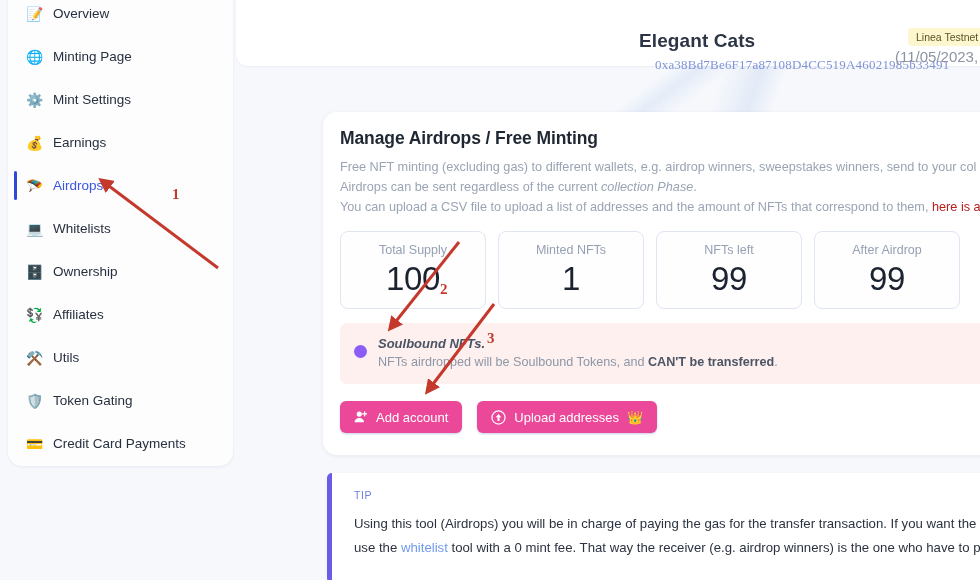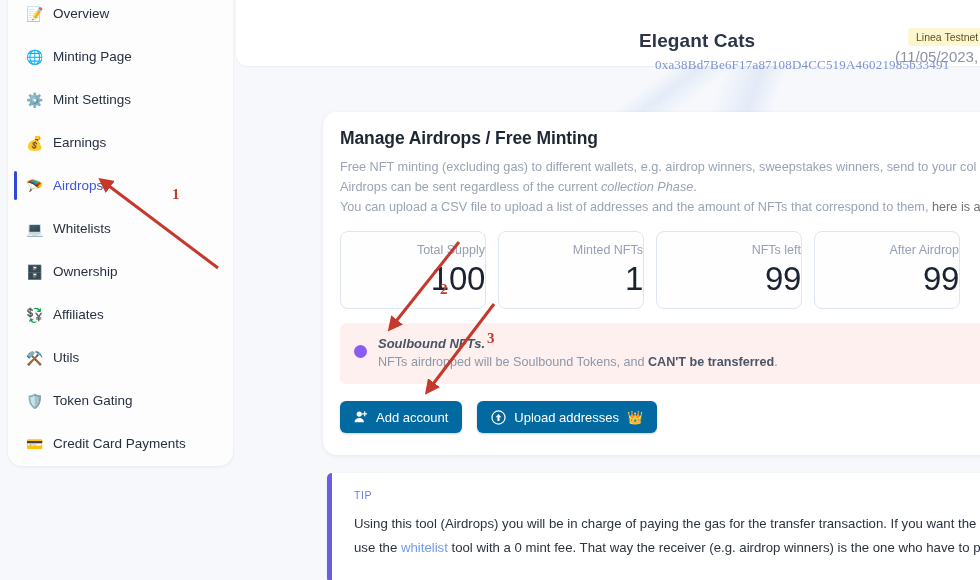--- a/index.html
+++ b/index.html
@@ -103,32 +103,32 @@
   }
   .card-title {
     font-size: 17.5px; font-weight: 700; color: #1f2733; letter-spacing: -.1px;
     margin-bottom: 8px;
   }
   .card-desc {
     font-size: 12.7px; color: #9aa4b4; line-height: 20px;
     white-space: nowrap;
   }
   .card-desc em { font-style: italic; }
-  .card-desc a { color: #737373; text-decoration: none; }
+  .card-desc a { color: #b91c1c; text-decoration: none; }
 
   
   .stats {
     display: flex; gap: 12px; margin-top: 14px;
   }
   .stat {
     width: 146px; height: 78px;
     border: 1px solid #dfe6f2;
     border-radius: 8px;
     background: #fefeff;
-    display: flex; flex-direction: column; align-items: flex-end; justify-content: center;
+    display: flex; flex-direction: column; align-items: center; justify-content: center;
   }
   .stat .lbl { font-size: 12.5px; color: #95a0b2; margin-bottom: 3px; }
   .stat .val { font-size: 33px; color: #1b2330; letter-spacing: -.3px; }
 
   
   .alert {
     margin-top: 14px;
     background: #fdf0ef;
     border-radius: 7px;
     padding: 11px 14px 12px 14px;
@@ -141,21 +141,21 @@
   }
   .alert .atxt { line-height: 19px; }
   .alert .ttl { font-size: 13px; font-style: italic; font-weight: 700; color: #4a5364; }
   .alert .ttl span { font-style: italic; font-weight: 700; }
   .alert .sub { font-size: 12.6px; color: #8d97a7; text-align: right; }
   .alert .sub b { color: #4b5565; font-weight: 700; }
 
   
   .btn-row { display: flex; gap: 15px; margin-top: 17px; }
   .btn {
-    background: #0369a1;
+    background: #ec4899;
     color: #fff;
     border: none;
     border-radius: 6px;
     height: 31px;
     padding: 16px 14px;
     display: inline-flex; align-items: center; gap: 8px;
     font-size: 13px;
     cursor: pointer;
     font-family: "Liberation Sans", sans-serif;
     box-shadow: 0 1px 2px rgba(40,60,160,.25);

